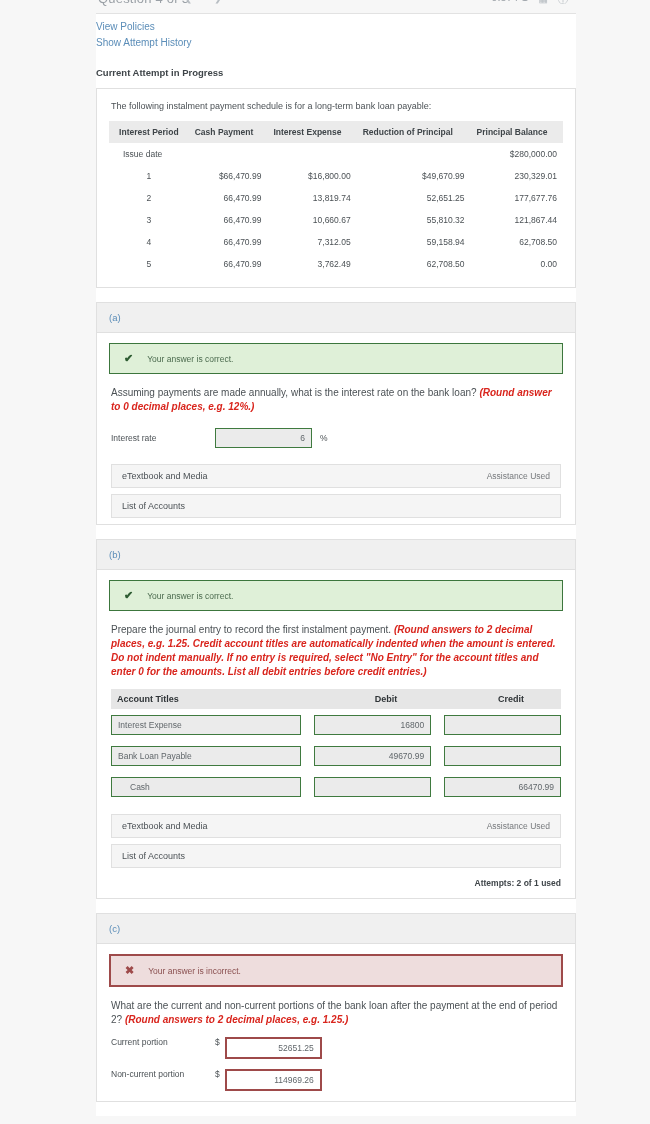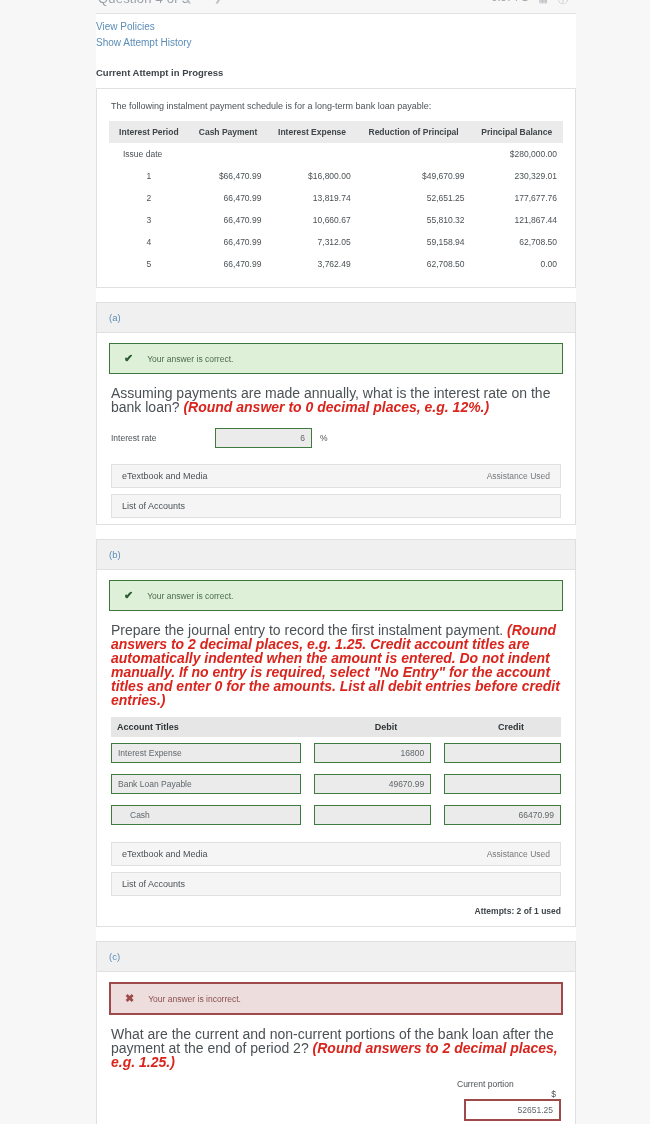--- a/index.html
+++ b/index.html
@@ -56,21 +56,21 @@
     margin-bottom: 14px;
   }
   .card-pad { padding: 10px 12px 12px 12px; }
 
   .sched-intro { font-size: 9px; color: #4b5155; margin: 2px 0 10px 2px; }
 
   
   table.sched { width: 100%; border-collapse: collapse; }
   table.sched th {
     background: #ebebeb; font-size: 8.5px; font-weight: bold; color: #3f4549;
-    padding: 6px 6px; text-align: center; white-space: nowrap;
+    padding: 6px 6px; text-align: left; white-space: nowrap;
   }
   table.sched th.first { text-align: center; }
   table.sched td {
     font-size: 8.5px; color: #4b5155; padding: 6px 6px; text-align: right;
   }
   table.sched td.period { text-align: center; }
   table.sched td.label { text-align: left; padding-left: 14px; }
 
   
   .part-head {
@@ -87,21 +87,21 @@
   .banner.ok {
     background: #dff0d8; border: 1px solid #3c763d; color: #4c6b4f;
   }
   .banner.ok .mark { color: #2e5c32; font-size: 11px; font-weight: bold; }
   .banner.bad {
     background: #eedddd; border: 2px solid #9e4a4a; color: #8a5050;
   }
   .banner.bad .mark { color: #9e4a4a; font-size: 11px; font-weight: bold; }
 
   .prompt {
-    font-size: 14px; color: #4b5155; line-height: 14px;
+    font-size: 10px; color: #4b5155; line-height: 14px;
     padding: 0 14px; margin-bottom: 10px;
   }
   .hint { color: #d9251d; font-style: italic; font-weight: bold; }
 
   
   .rate-row {
     display: flex; align-items: center; padding: 0 14px; margin: 14px 0 16px 0;
   }
   .rate-label { font-size: 8.5px; color: #4b5155; width: 104px; }
   .inp {
@@ -123,21 +123,21 @@
   .je-head .c-credit { flex: 1; text-align: center; }
   .je-row { display: flex; align-items: center; padding: 5px 0; }
   .je-row .c-title { width: 200px; }
   .je-row .c-debit { width: 150px; display: flex; justify-content: center; }
   .je-row .c-credit { flex: 1; display: flex; justify-content: center; }
   .inp.acct { width: 190px; text-align: left; }
   .inp.acct.indent { padding-left: 18px; }
   .inp.amt { width: 117px; }
 
   
-  .dollar-row { display: flex; align-items: flex-end; padding: 0 14px; margin: 4px 0; flex-direction: column; }
+  .dollar-row { display: flex; align-items: flex-start; padding: 0 14px; margin: 10px 0; }
   .dollar-label { font-size: 8.5px; color: #4b5155; width: 104px; }
   .dsign { font-size: 8.5px; color: #4b5155; margin-right: 5px; }
   .inp.red { border: 2px solid #9e4a4a; background: #fff; width: 97px; }
 
   
   .bar-wrap { padding: 0 14px; }
   .bar {
     display: flex; justify-content: space-between; align-items: center;
     background: #f5f5f5; border: 1px solid #e0e0e0;
     padding: 6px 10px; font-size: 9px; color: #4b5155;

